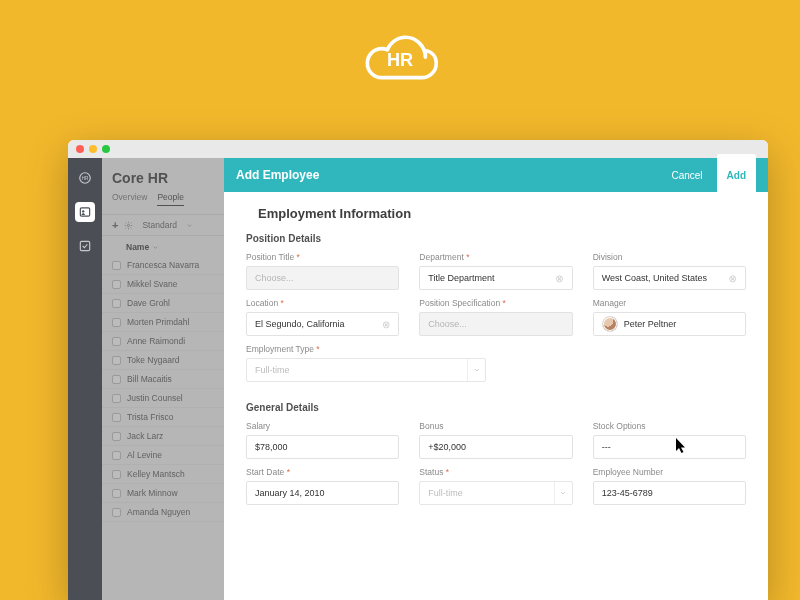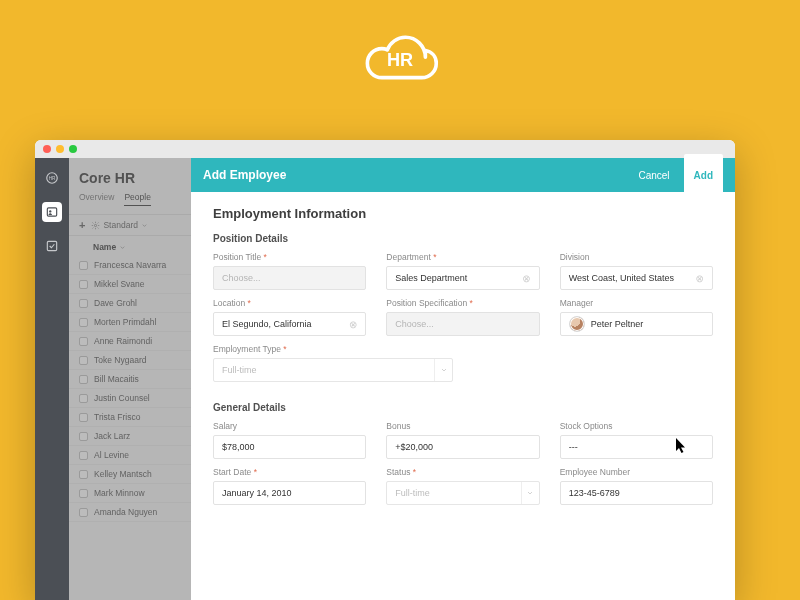--- a/index.html
+++ b/index.html
@@ -6,21 +6,21 @@
   html, body { width: 800px; height: 600px; overflow: hidden; }
   body { background: #f2b82c; position: relative; }
 
   
   .hr-logo-wrap { width: 800px; display: flex; justify-content: center; padding-top: 30px; }
   .hr-cloud { width: 92px; height: 58px; position: relative; }
 
   
   .window {
     position: absolute;
-    left: 35px; top: 140px;
+    left: 68px; top: 140px;
     width: 700px; height: 460px;
     background: #fff;
     border-radius: 6px 6px 0 0;
     box-shadow: 0 12px 40px rgba(0,0,0,.25);
     overflow: hidden;
     display: flex; flex-direction: column;
   }
   .titlebar { height: 18px; background: #e9e9e9; display: flex; align-items: center; padding-left: 8px; gap: 5px; }
   .tl-dot { width: 8px; height: 8px; border-radius: 50%; }
   .tl-red { background:#ff5f57;} .tl-yel{background:#ffbd2e;} .tl-grn{background:#28c940;}
@@ -34,37 +34,37 @@
   .rail-ico svg { width:14px; height:14px; }
 
   
   .sidebar { width: 122px; background: #f5f5f5; position: relative; padding: 10px 0 0 0; font-size: 9px; color:#6a6a6a;}
   .sb-title { font-size: 14px; font-weight:600; color:#555; padding: 2px 10px 6px; }
   .sb-tabs { display:flex; gap:10px; padding: 0 10px 8px; font-size:8.5px; color:#8a8a8a;}
   .sb-tabs .t { padding-bottom:3px; }
   .sb-tabs .t.active { color:#555; border-bottom:1px solid #555;}
   .sb-toolbar { display:flex; align-items:center; gap:6px; padding: 4px 10px; font-size:8.5px; color:#777; border-top:1px solid #e3e3e3; border-bottom:1px solid #e3e3e3;}
   .sb-toolbar .plus { font-size:11px; font-weight:600;}
-  .sb-toolbar .std { display:flex; align-items:center; gap:3px;}
+  .sb-toolbar .std { display:flex; align-items:center; gap:9px;}
   .sb-head { padding:6px 10px 4px 24px; font-size:8.5px; font-weight:600; color:#555;}
   .sb-list { list-style:none; }
   .sb-list li { padding:4px 8px 4px 10px; display:flex; align-items:center; gap:6px; font-size:8.5px; color:#6d6d6d; border-bottom:1px solid #ececec;}
   .sb-chk { width:9px; height:9px; border:1px solid #c8c8c8; border-radius:2px; background:#fff;}
   .sb-dim { position:absolute; inset:0; background:rgba(80,80,80,.38); }
 
   
   .main { flex:1; background:#fff; display:flex; flex-direction:column; min-width:0;}
   .hdr { background:#2fb7bd; color:#fff; height:34px; display:flex; align-items:center; justify-content:space-between; padding:0 12px;}
   .hdr-title { font-size:12px; font-weight:600;}
   .hdr-btns { display:flex; gap:8px; align-items:center;}
   .btn-cancel { background:transparent; border:none; color:#fff; font-size:10px; cursor:pointer; padding:4px 6px;}
   .btn-add { background:#fff; border:none; color:#2fb7bd; font-size:10px; font-weight:600; padding:16px 10px; border-radius:2px; cursor:pointer;}
 
   .form-scroll { flex:1; overflow:hidden; padding: 14px 22px; color:#444; }
-  .sec-title { font-size:13px; font-weight:700; color:#3e3e3e; margin-bottom:12px;}
+  .sec-title { font-size:13px; font-weight:700; color:#3e3e3e; margin-bottom:12px;margin-left:12px;}
   .sub-title { font-size:10px; font-weight:700; color:#505050; margin: 6px 0 8px;}
   .grid { display:grid; grid-template-columns: 1fr 1fr 1fr; gap: 8px 20px; }
   .field-label { font-size:8.5px; color:#8a8a8a; margin-bottom:4px; display:block;}
   .req { color:#e06b4d; }
   .fld {
     width:100%; height:24px; border:1px solid #e2e2e2; border-radius:2px;
     background:#fff; font-size:9px; color:#333; padding:0 8px;
     display:flex; align-items:center; justify-content:space-between;
   }
   .fld.placeholder { color:#b5b5b5; background:#f3f3f3;}
@@ -228,21 +228,21 @@
           <div>
             <label class="field-label"><span>Position Title</span> <span class="req">*</span></label>
             <div class="fld placeholder select">
               <span>Choose...</span>
             </div>
           </div>
 
           <div>
             <label class="field-label"><span>Department</span> <span class="req">*</span></label>
             <div class="fld select">
-              <span>Sales Department</span>
+              <span>Title Department</span>
               <span class="clear">⊗</span>
             </div>
           </div>
 
           <div>
             <label class="field-label"><span>Division</span></label>
             <div class="fld select">
               <span>West Coast, United States</span>
               <span class="clear">⊗</span>
             </div>

